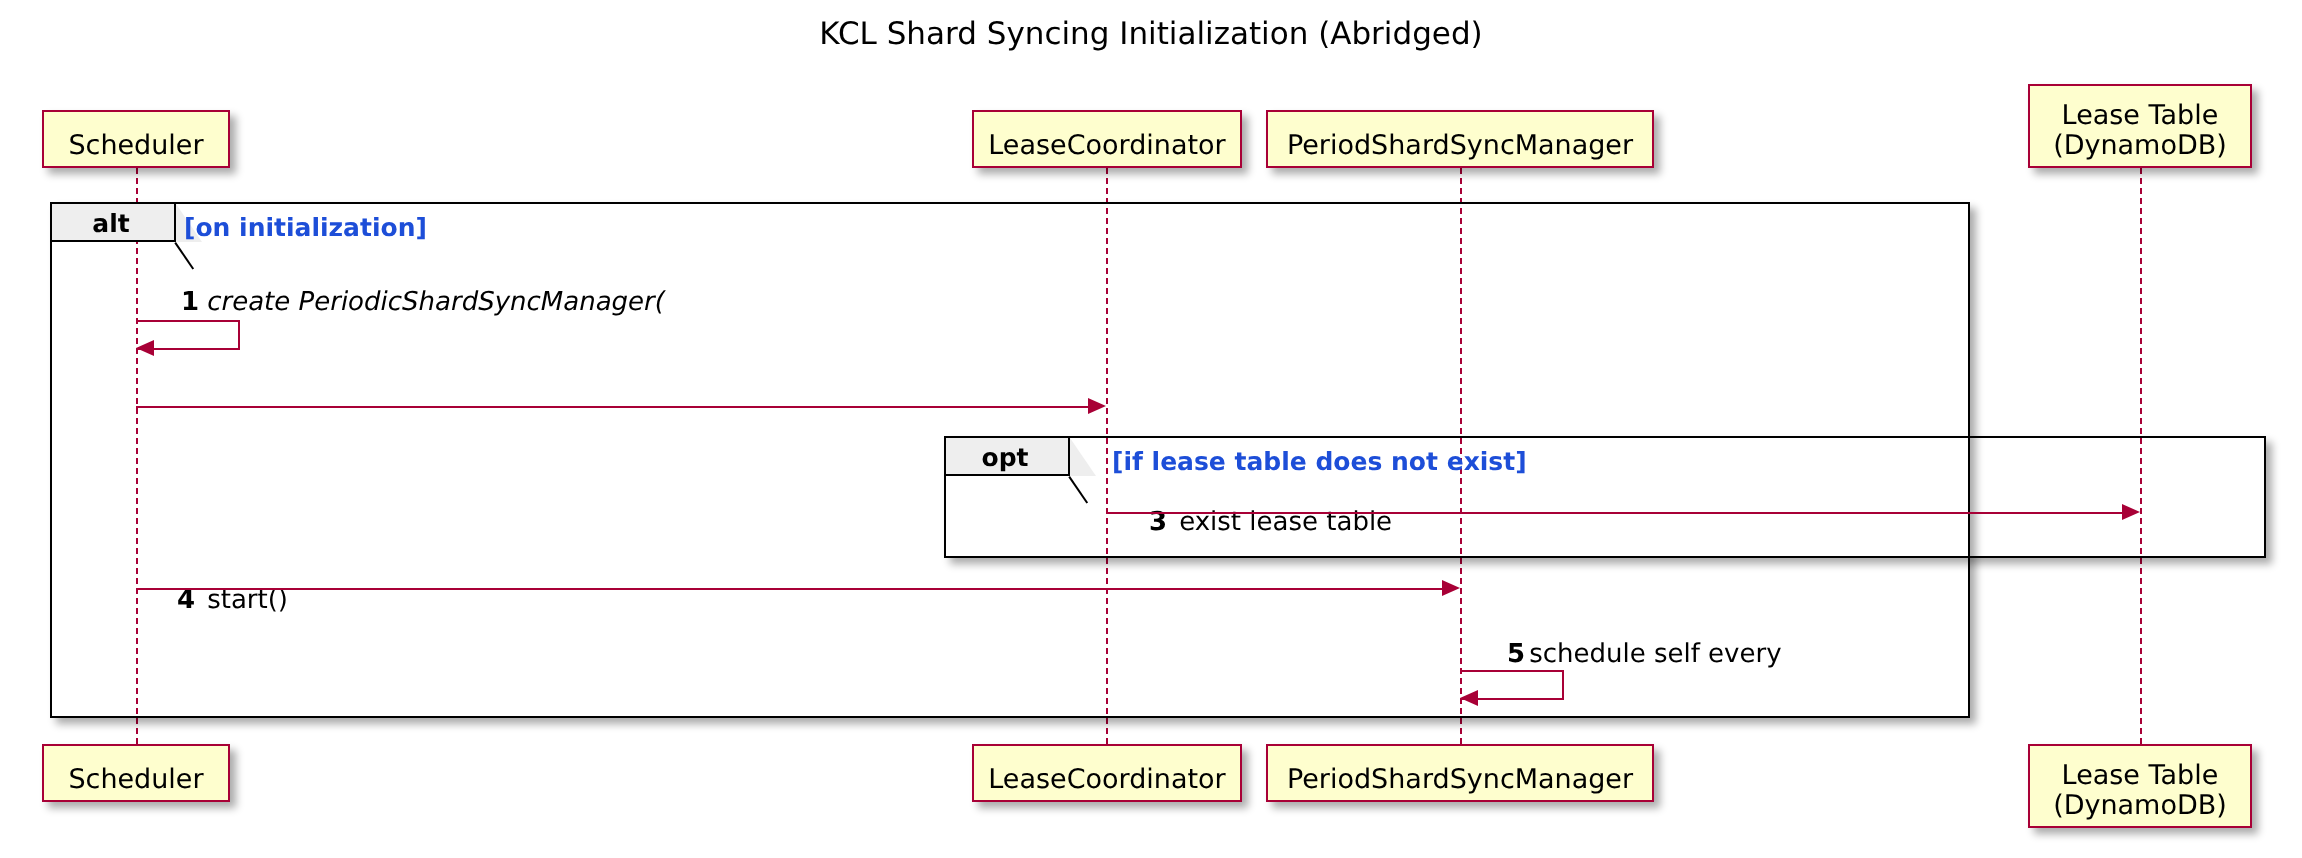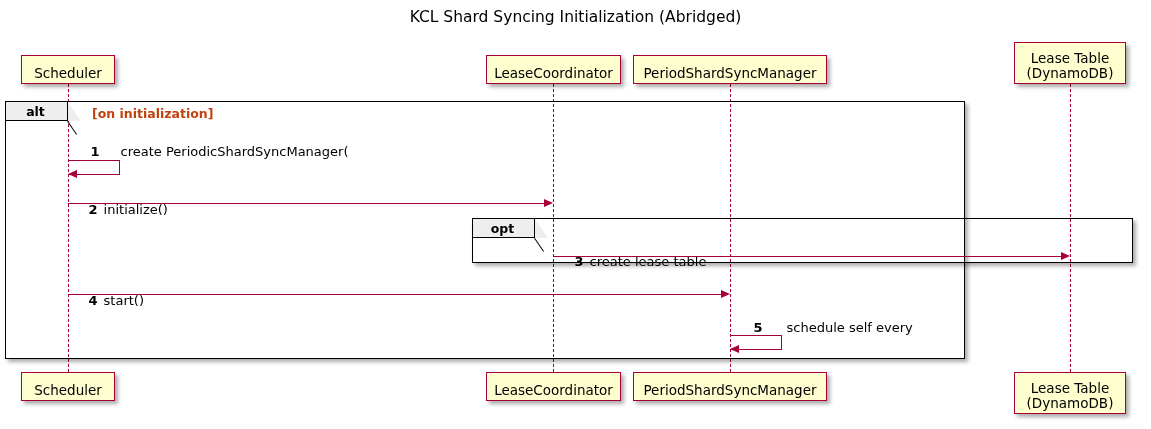--- a/index.html
+++ b/index.html
@@ -101,21 +101,21 @@
     width: 15.6px;
     height: 0;
     border-top: 1.5px solid #000000;
     transform-origin: 0 0;
     transform: rotate(55.6deg);
   }
   .frame-guard {
     position: absolute;
     font-size: 12.5px;
     font-weight: bold;
-    color: #c2410c;
+    color: #1d4ed8;
     white-space: pre;
   }
 
   
   .msg-line {
     position: absolute;
     height: 0;
     border-top: 1.5px solid #A80036;
   }
   .arrow-right {
@@ -159,57 +159,55 @@
 
 <div id="canvas">
 
   <div class="diagram-title">KCL Shard Syncing Initialization (Abridged)</div>
 
   <div class="lifeline" style="left:68px; top:84px; height:288px;"></div>
   <div class="lifeline" style="left:553px; top:84px; height:288px;"></div>
   <div class="lifeline" style="left:730px; top:84px; height:288px;"></div>
   <div class="lifeline" style="left:1070px; top:84px; height:288px;"></div>
 
-  <div class="frame" style="left:5px; top:101px; width:960px; height:258px;">
+  <div class="frame" style="left:25px; top:101px; width:960px; height:258px;">
     <div class="frame-label" style="width:62px;">alt</div>
     <div class="frame-label-notch" style="left:62px; top:0;"></div>
   </div>
   <div class="frame-guard" style="left:92px; top:106px;">[on initialization]</div>
 
   <div class="msg-label" style="left:74px; top:129px;">
-    <span class="msg-seq">1</span><span style="margin-left:21px;">create PeriodicShardSyncManager(</span>
+    <span class="msg-seq">1</span><span style="margin-left:4px;font-style:italic;">create PeriodicShardSyncManager(</span>
   </div>
   <div class="self-loop" style="left:68px; top:160px; width:52px; height:15px;"></div>
   <div class="arrow-left" style="left:68px; top:170px;"></div>
 
-  <div class="msg-label" style="left:72px; top:187px;">
-    <span class="msg-seq">2</span><span style="margin-left:6px;">initialize()</span>
-  </div>
   <div class="msg-line" style="left:68px; top:203px; width:476px;"></div>
   <div class="arrow-right" style="left:544px; top:198.5px;"></div>
 
-  <div class="frame" style="left:472px; top:218px; width:661px; height:45px;">
+  <div class="frame" style="left:472px; top:218px; width:661px; height:61px;">
     <div class="frame-label" style="width:62px;">opt</div>
     <div class="frame-label-notch" style="left:62px; top:0;"></div>
   </div>
+  <div class="frame-guard" style="left:556px; top:223px;">[if lease table does not exist]</div>
 
   <div class="msg-label" style="left:558px; top:239px;">
-    <span class="msg-seq">3</span><span style="margin-left:6px;">create lease table</span>
+    <span class="msg-seq">3</span><span style="margin-left:6px;">exist lease table</span>
   </div>
   <div class="msg-line" style="left:553px; top:256px; width:508px;"></div>
   <div class="arrow-right" style="left:1061px; top:251.5px;"></div>
 
   <div class="msg-label" style="left:72px; top:278px;">
     <span class="msg-seq">4</span><span style="margin-left:6px;text-align:center;">start()</span>
   </div>
   <div class="msg-line" style="left:68px; top:294px; width:653px;"></div>
   <div class="arrow-right" style="left:721px; top:289.5px;"></div>
 
   <div class="msg-label" style="left:737px; top:305px;">
-    <span class="msg-seq">5</span><span style="margin-left:24px;">schedule self every</span>
+    <span class="msg-seq">5</span><span style="margin-left:2px;">schedule self every</span>
   </div>
   <div class="self-loop" style="left:730px; top:335px; width:52px; height:15px;"></div>
   <div class="arrow-left" style="left:730px; top:345px;"></div>
 
   <div class="participant" style="left:21px; top:55px; width:94px; height:29px;">
     <span>Scheduler</span>
   </div>
   <div class="participant" style="left:486px; top:55px; width:135px; height:29px;">
     <span>LeaseCoordinator</span>
   </div>

